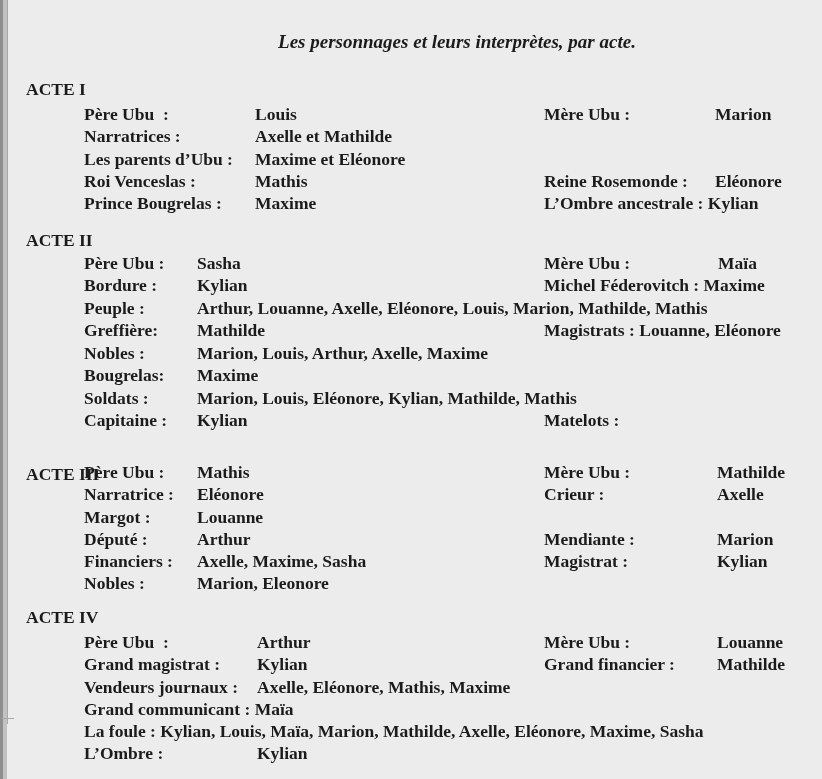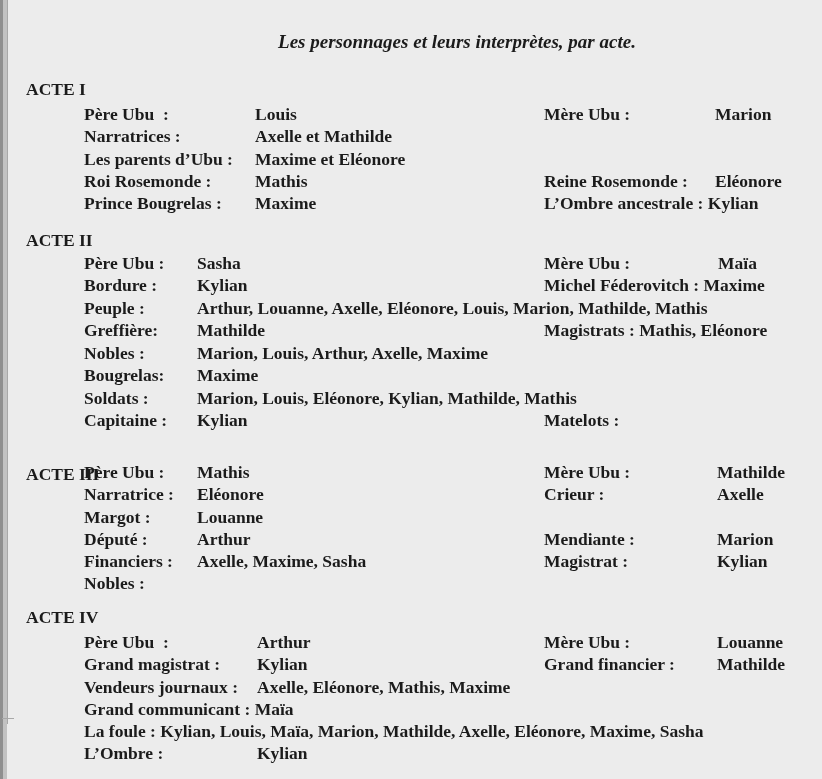--- a/index.html
+++ b/index.html
@@ -76,21 +76,21 @@
       </div>
       <div class="row" style="top: 125px;">
         <span class="cell" style="left: 84px;">Narratrices :</span>
         <span class="cell" style="left: 255px;">Axelle et Mathilde</span>
       </div>
       <div class="row" style="top: 148px;">
         <span class="cell" style="left: 84px;">Les parents d’Ubu :</span>
         <span class="cell" style="left: 255px;">Maxime et Eléonore</span>
       </div>
       <div class="row" style="top: 170px;">
-        <span class="cell" style="left: 84px;">Roi Rosemonde :</span>
+        <span class="cell" style="left: 84px;">Roi Venceslas :</span>
         <span class="cell" style="left: 255px;">Mathis</span>
         <span class="cell" style="left: 544px;">Reine Rosemonde :</span>
         <span class="cell" style="left: 715px;">Eléonore</span>
       </div>
       <div class="row" style="top: 192px;">
         <span class="cell" style="left: 84px;">Prince Bougrelas :</span>
         <span class="cell" style="left: 255px;">Maxime</span>
         <span class="cell" style="left: 544px;">L’Ombre ancestrale : Kylian</span>
       </div>
       <div class="act-heading" style="top: 229px;">ACTE II</div>
@@ -105,21 +105,21 @@
         <span class="cell" style="left: 197px;">Kylian</span>
         <span class="cell" style="left: 544px;">Michel Féderovitch : Maxime</span>
       </div>
       <div class="row" style="top: 297px;">
         <span class="cell" style="left: 84px;">Peuple :</span>
         <span class="cell" style="left: 197px;">Arthur, Louanne, Axelle, Eléonore, Louis, Marion, Mathilde, Mathis</span>
       </div>
       <div class="row" style="top: 319px;">
         <span class="cell" style="left: 84px;">Greffière:</span>
         <span class="cell" style="left: 197px;">Mathilde</span>
-        <span class="cell" style="left: 544px;">Magistrats : Mathis, Eléonore</span>
+        <span class="cell" style="left: 544px;">Magistrats : Louanne, Eléonore</span>
       </div>
       <div class="row" style="top: 342px;">
         <span class="cell" style="left: 84px;">Nobles :</span>
         <span class="cell" style="left: 197px;">Marion, Louis, Arthur, Axelle, Maxime</span>
       </div>
       <div class="row" style="top: 364px;">
         <span class="cell" style="left: 84px;">Bougrelas:</span>
         <span class="cell" style="left: 197px;">Maxime</span>
       </div>
       <div class="row" style="top: 387px;">
@@ -155,20 +155,21 @@
         <span class="cell" style="left: 717px;">Marion</span>
       </div>
       <div class="row" style="top: 550px;">
         <span class="cell" style="left: 84px;">Financiers :</span>
         <span class="cell" style="left: 197px;">Axelle, Maxime, Sasha</span>
         <span class="cell" style="left: 544px;">Magistrat :</span>
         <span class="cell" style="left: 717px;">Kylian</span>
       </div>
       <div class="row" style="top: 572px;">
         <span class="cell" style="left: 84px;">Nobles :</span>
+        <span class="cell" style="left: 197px;">Marion, Eleonore</span>
       </div>
       <div class="act-heading" style="top: 606px;">ACTE IV</div>
       <div class="row" style="top: 631px;">
         <span class="cell" style="left: 84px;">Père Ubu  :</span>
         <span class="cell" style="left: 257px;">Arthur</span>
         <span class="cell" style="left: 544px;">Mère Ubu :</span>
         <span class="cell" style="left: 717px;">Louanne</span>
       </div>
       <div class="row" style="top: 653px;">
         <span class="cell" style="left: 84px;">Grand magistrat :</span>

